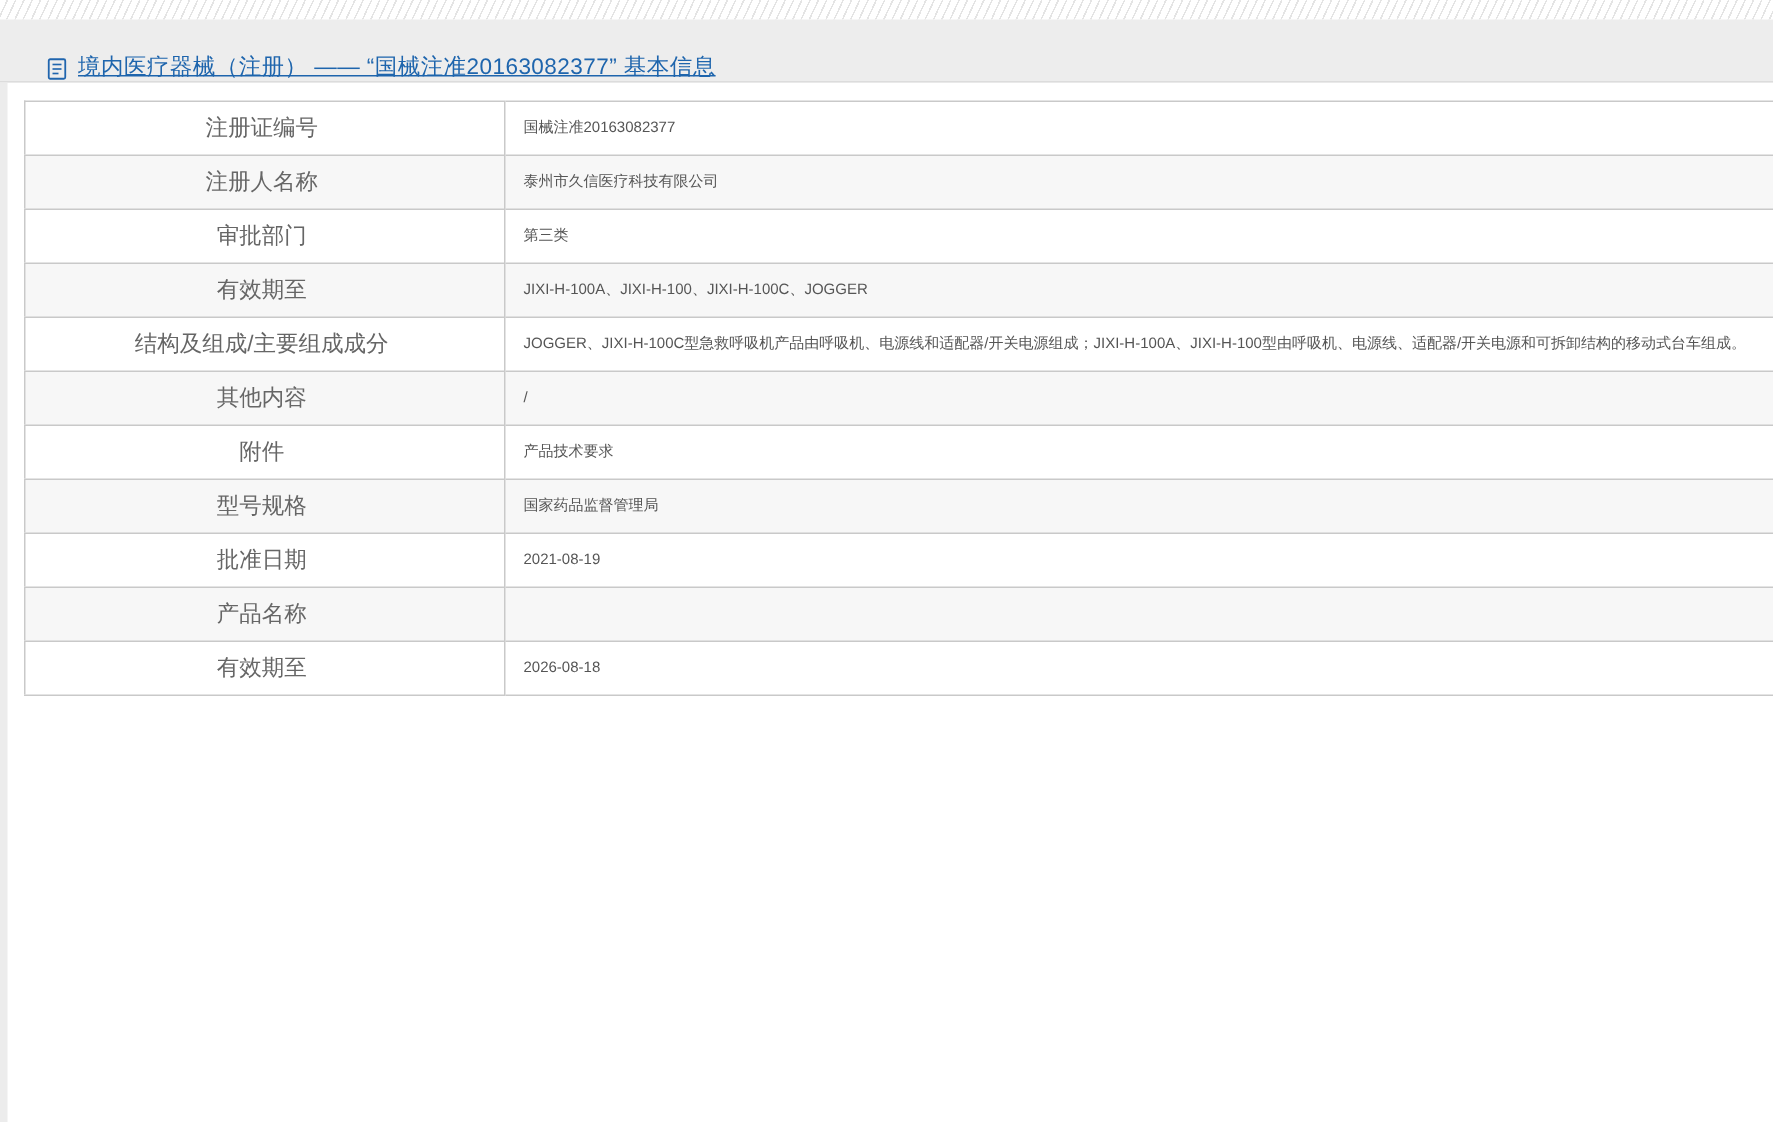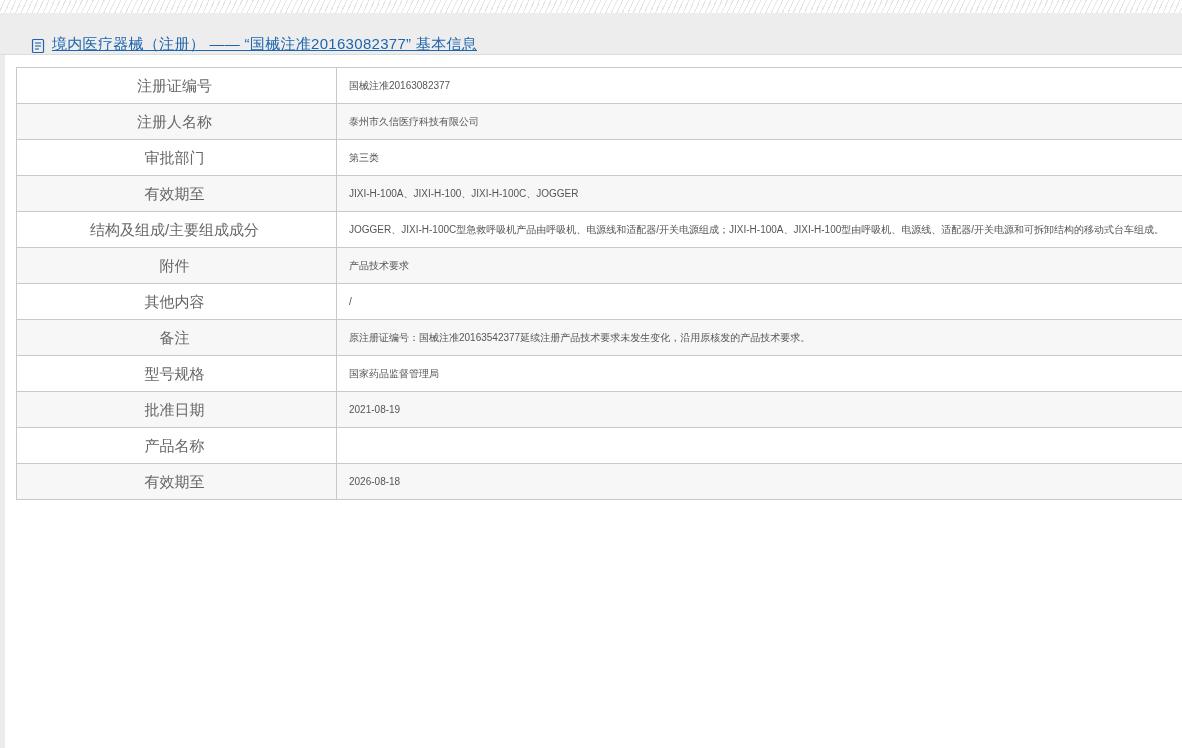--- a/index.html
+++ b/index.html
@@ -101,30 +101,26 @@
         </tr>
         <tr>
           <td class="label-cell">有效期至</td>
           <td class="value-cell">JIXI-H-100A、JIXI-H-100、JIXI-H-100C、JOGGER</td>
         </tr>
         <tr>
           <td class="label-cell">结构及组成/主要组成成分</td>
           <td class="value-cell">JOGGER、JIXI-H-100C型急救呼吸机产品由呼吸机、电源线和适配器/开关电源组成；JIXI-H-100A、JIXI-H-100型由呼吸机、电源线、适配器/开关电源和可拆卸结构的移动式台车组成。</td>
         </tr>
         <tr>
-          <td class="label-cell">附件</td>
-          <td class="value-cell">产品技术要求</td>
-        </tr>
-        <tr>
           <td class="label-cell">其他内容</td>
           <td class="value-cell">/</td>
         </tr>
         <tr>
-          <td class="label-cell">备注</td>
-          <td class="value-cell">原注册证编号：国械注准20163542377延续注册产品技术要求未发生变化，沿用原核发的产品技术要求。</td>
+          <td class="label-cell">附件</td>
+          <td class="value-cell">产品技术要求</td>
         </tr>
         <tr>
           <td class="label-cell">型号规格</td>
           <td class="value-cell">国家药品监督管理局</td>
         </tr>
         <tr>
           <td class="label-cell">批准日期</td>
           <td class="value-cell">2021-08-19</td>
         </tr>
         <tr>

